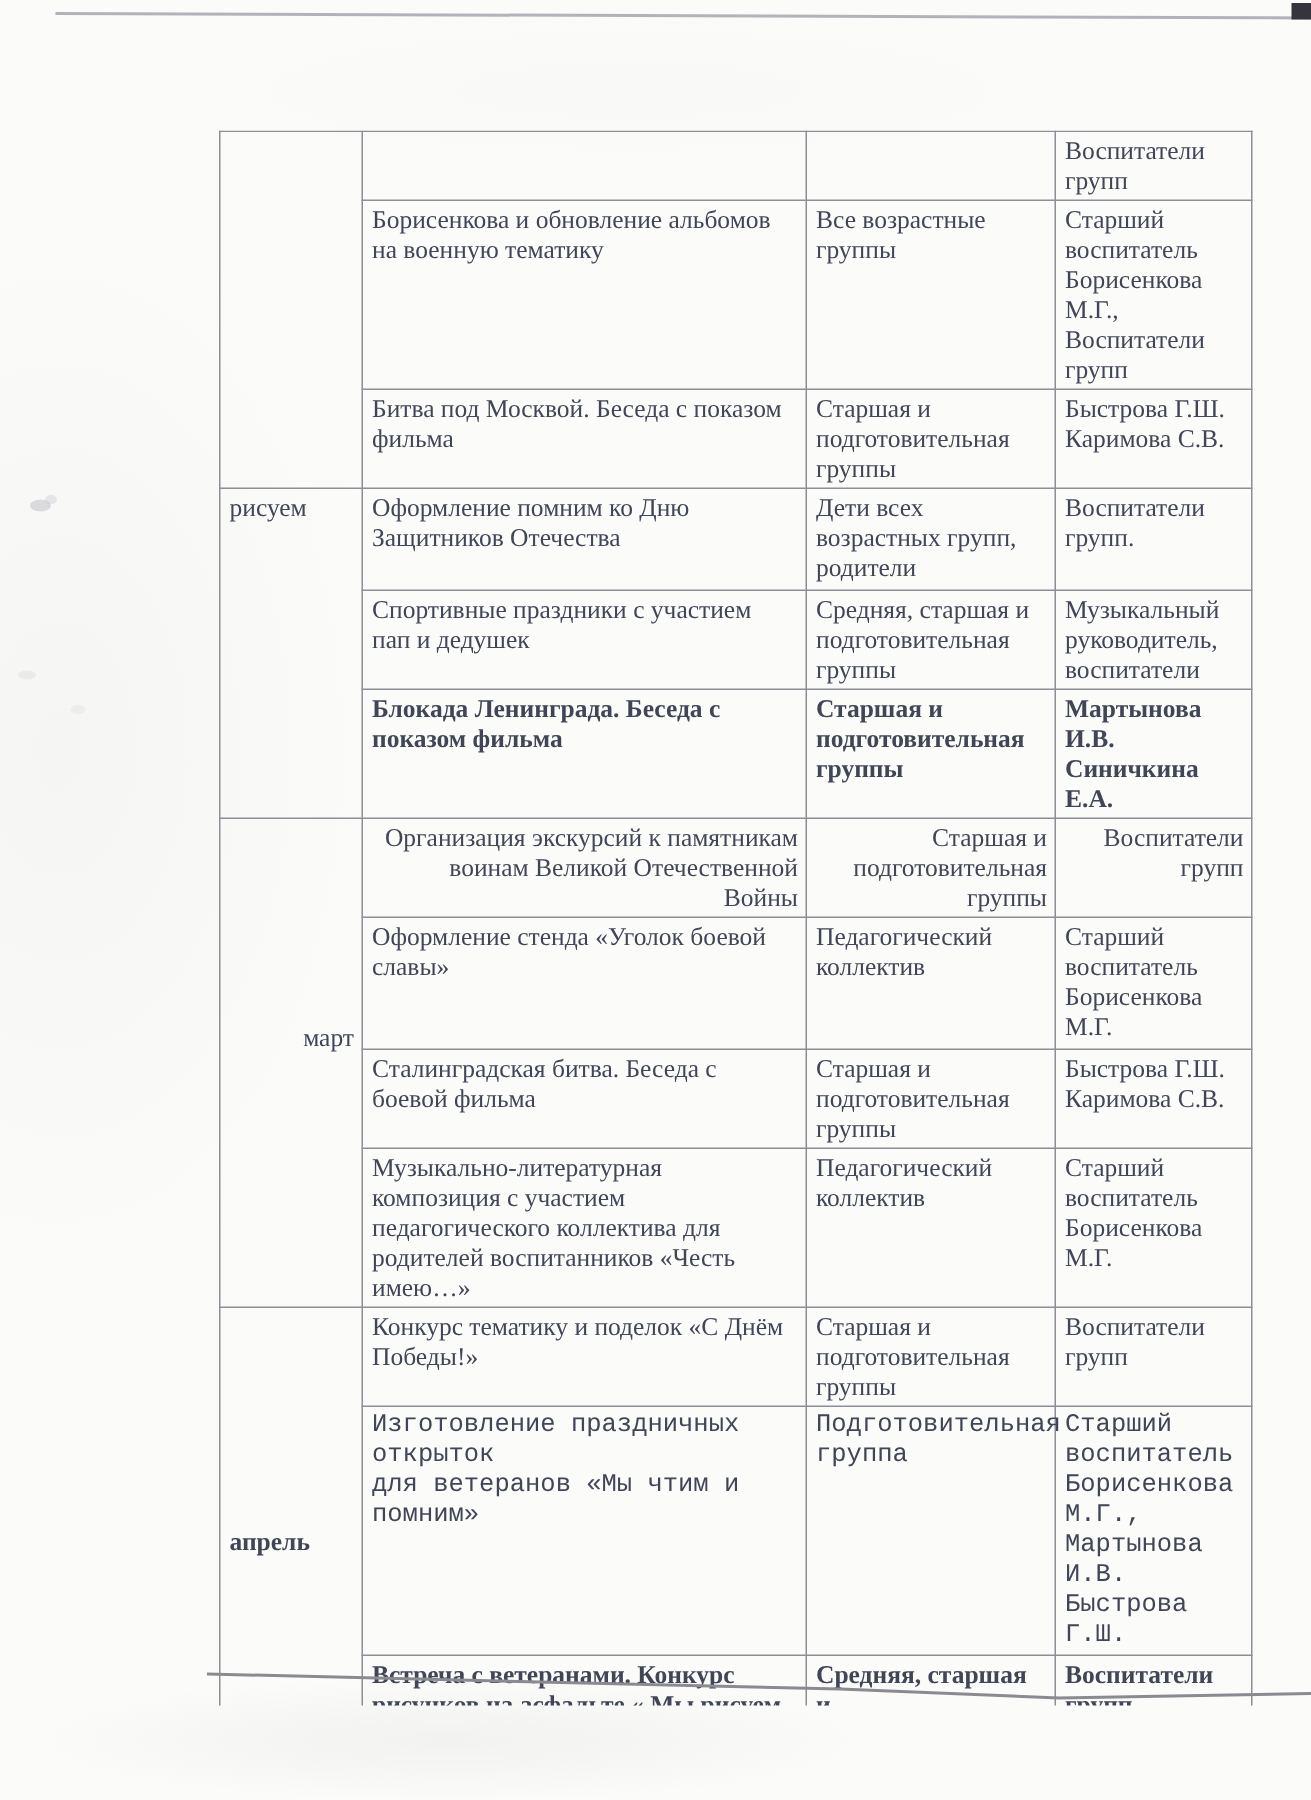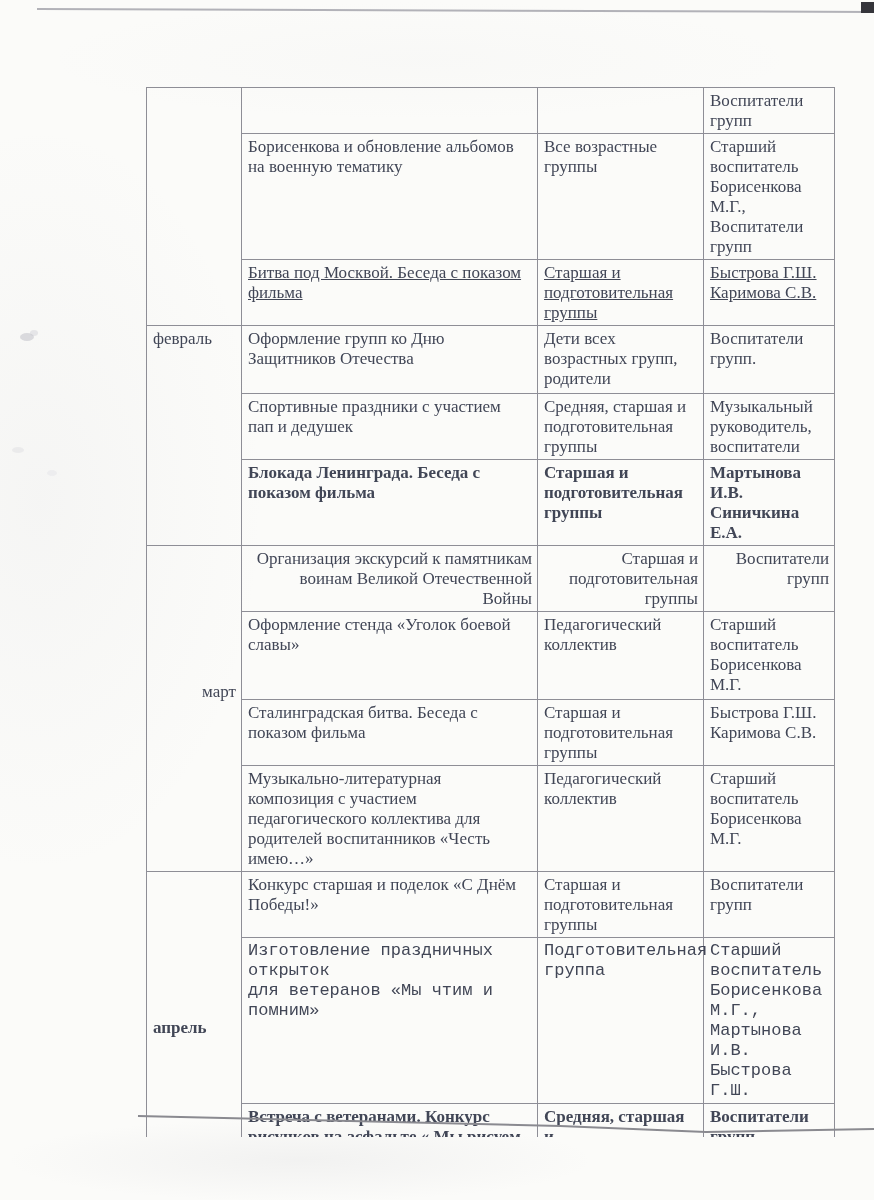--- a/index.html
+++ b/index.html
@@ -29,21 +29,21 @@
     border:1px solid #8e8e96;
     vertical-align:top;
     padding:3px 5px 2px 6px;
     white-space:pre-line;
     overflow:visible;
   }
   td.c-month{padding-left:5px;}
   .pad-mar{padding-top:136px !important;font-family:Liberation Serif, serif;}
   .pad-apr{padding-top:146px !important;font-weight:bold;}
   
-  .rA td{height:40px;} .rB td{height:116px;} .rC td{height:56px;text-decoration:underline;}
+  .rA td{height:40px;} .rB td{height:116px;} .rC td{height:56px;}
   .rD td{height:62px;} .rE td{height:57px;} .rF td{height:78px;font-weight:bold;}
   .rG td{height:52px;text-align:right;} .rH td{height:82px;margin-top:15px;} .rI td{height:55px;} .rJ td{height:100px;}
   .rK td{height:59px;} .rL td{height:137px;font-family:Liberation Mono, monospace;} .rM td{height:80px;font-weight:bold;}
   .artifacts{position:absolute;inset:0;pointer-events:none;z-index:5;}
 </style>
 </head>
 <body>
 
 <div class="page-noise"></div>
 
@@ -80,22 +80,22 @@
         <td>Битва под Москвой. Беседа с показом
 фильма</td>
         <td>Старшая и
 подготовительная
 группы</td>
         <td>Быстрова Г.Ш.
 Каримова С.В.</td>
       </tr>
 
       <tr class="rD">
-        <td class="c-month" rowspan="3">февраль</td>
-        <td>Оформление групп ко Дню
+        <td class="c-month" rowspan="3">рисуем</td>
+        <td>Оформление помним ко Дню
 Защитников Отечества</td>
         <td>Дети всех
 возрастных групп,
 родители</td>
         <td>Воспитатели
 групп.</td>
       </tr>
       <tr class="rE">
         <td>Спортивные праздники с участием
 пап и дедушек</td>
@@ -134,21 +134,21 @@
 славы»</td>
         <td>Педагогический
 коллектив</td>
         <td>Старший
 воспитатель
 Борисенкова
 М.Г.</td>
       </tr>
       <tr class="rI">
         <td>Сталинградская битва. Беседа с
-показом фильма</td>
+боевой фильма</td>
         <td>Старшая и
 подготовительная
 группы</td>
         <td>Быстрова Г.Ш.
 Каримова С.В.</td>
       </tr>
       <tr class="rJ">
         <td>Музыкально-литературная
 композиция с участием
 педагогического коллектива для
@@ -157,21 +157,21 @@
         <td>Педагогический
 коллектив</td>
         <td>Старший
 воспитатель
 Борисенкова
 М.Г.</td>
       </tr>
 
       <tr class="rK">
         <td class="c-month pad-apr" rowspan="4">апрель</td>
-        <td>Конкурс старшая и поделок «С Днём
+        <td>Конкурс тематику и поделок «С Днём
 Победы!»</td>
         <td>Старшая и
 подготовительная
 группы</td>
         <td>Воспитатели
 групп</td>
       </tr>
       <tr class="rL">
         <td>Изготовление праздничных открыток
 для ветеранов «Мы чтим и помним»</td>

